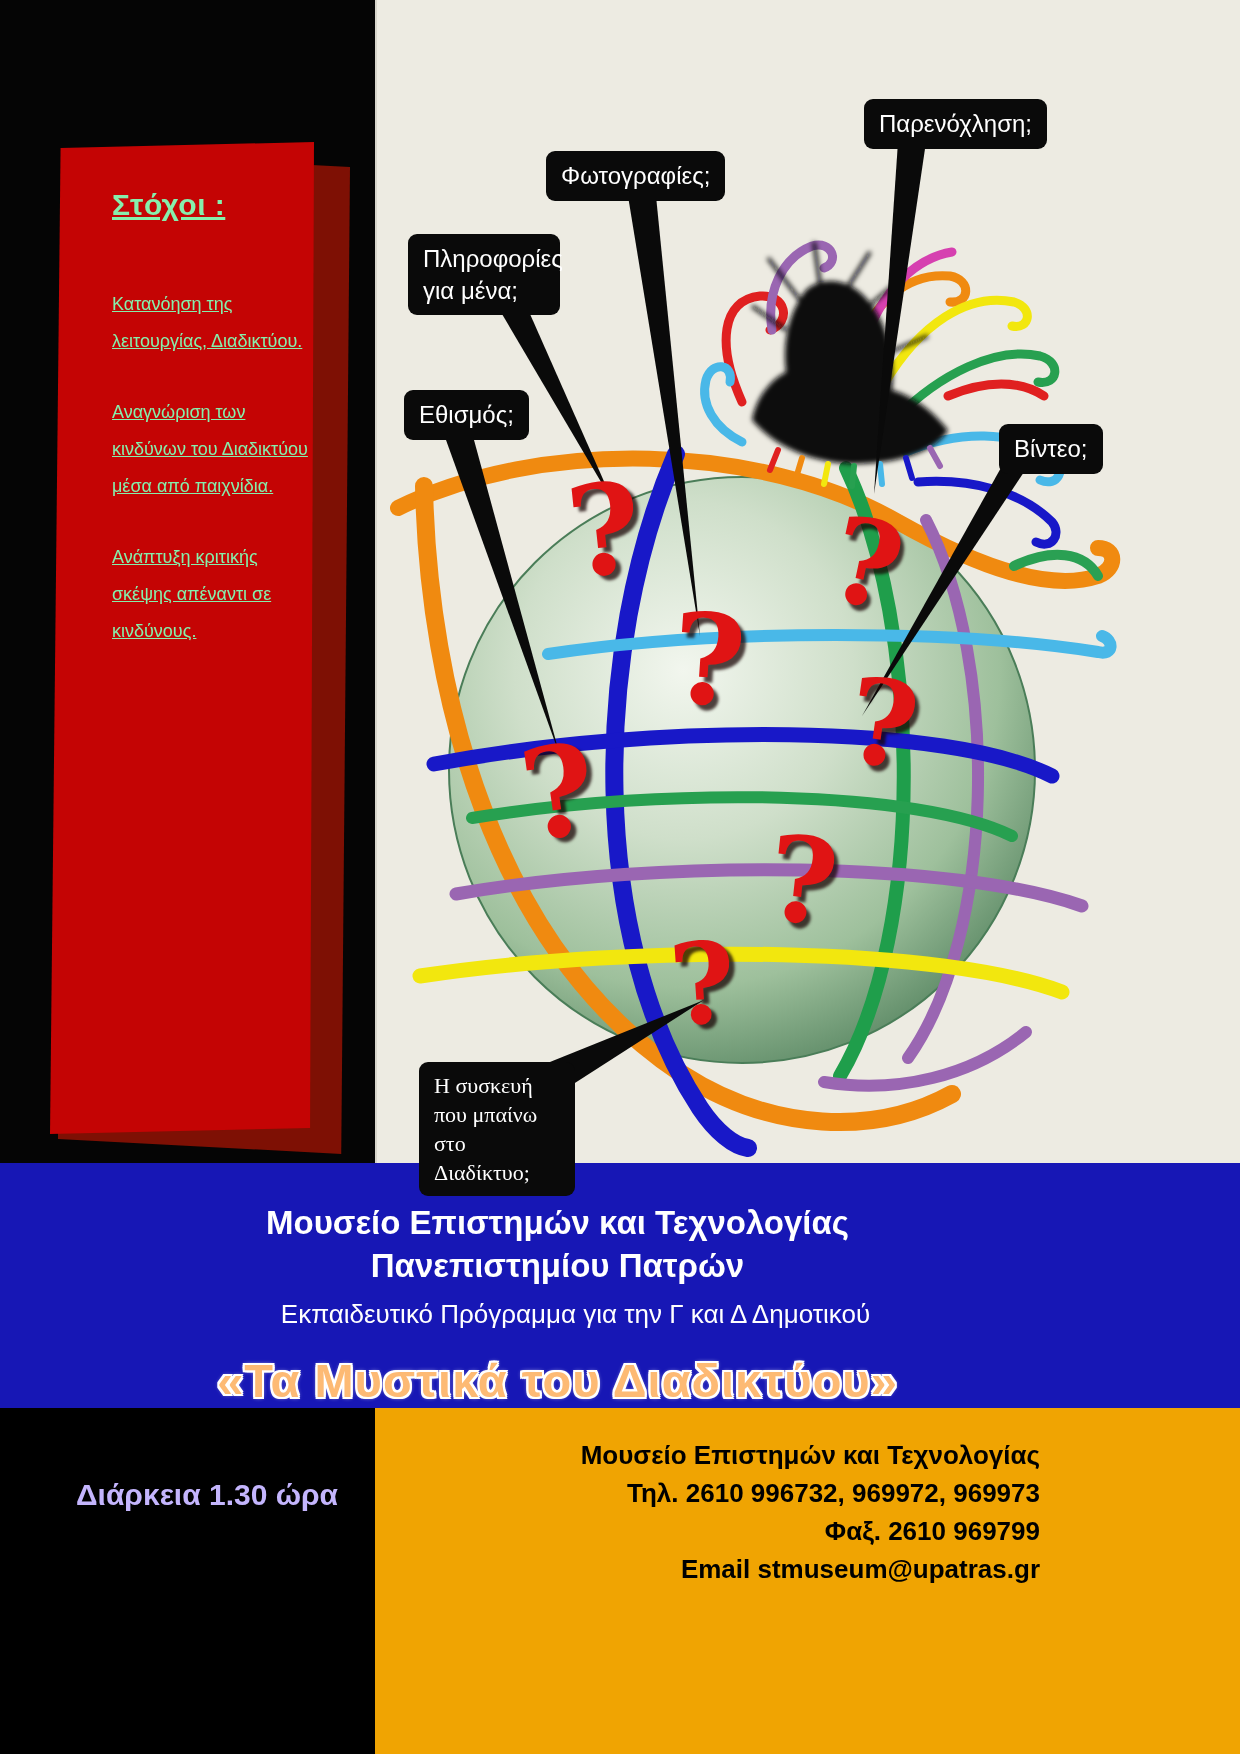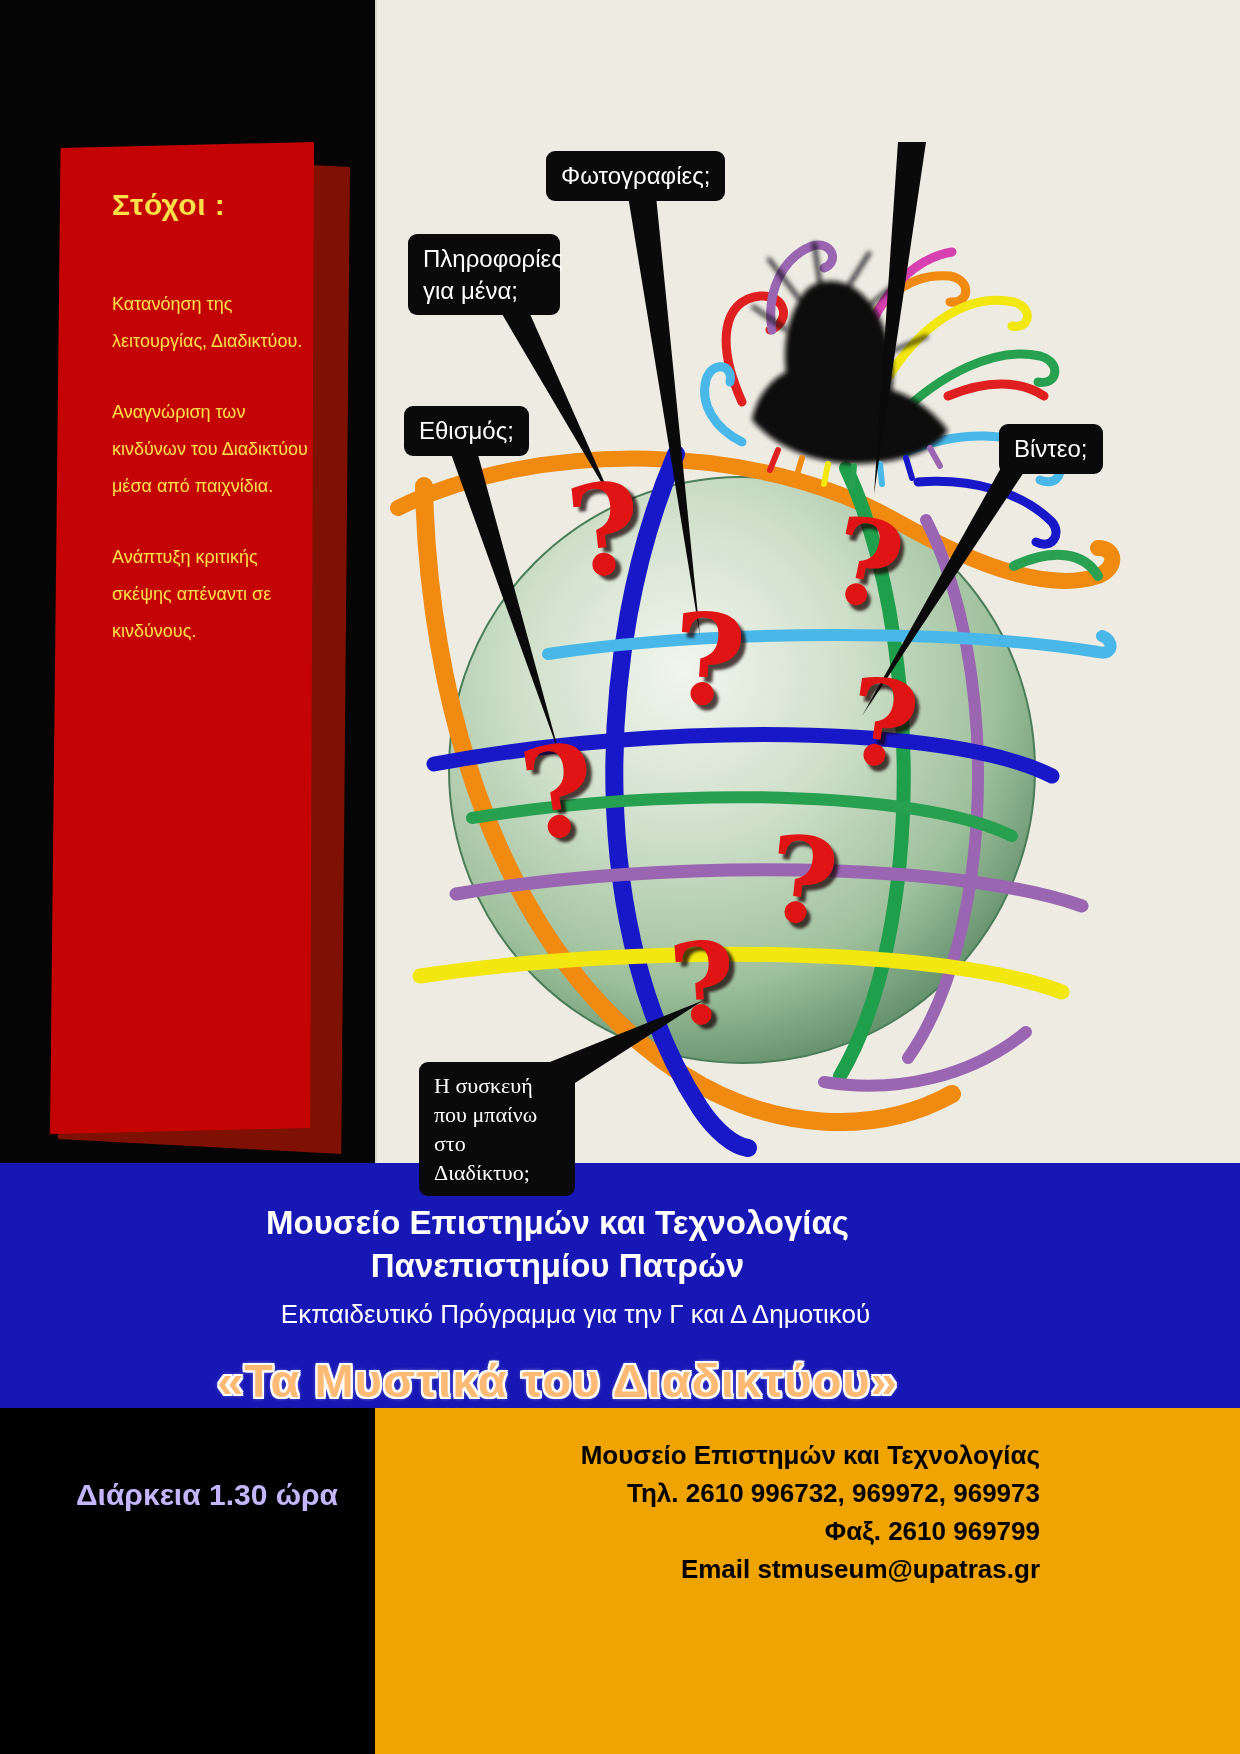--- a/index.html
+++ b/index.html
@@ -16,21 +16,21 @@
   
   .red-panel-back {
     position:absolute; left:58px; top:152px; width:292px; height:1002px;
     background:#7E1004;
     clip-path: polygon(2% 0, 100% 1.5%, 97% 100%, 0 98.5%);
   }
   .red-panel {
     position:absolute; left:50px; top:142px; width:264px; height:992px;
     background:#C40404;
     clip-path: polygon(4% 0.6%, 100% 0, 98.5% 99.4%, 0 100%);
-    box-sizing:border-box; padding:46px 26px 0 62px; color:#fde047;
+    box-sizing:border-box; padding:46px 26px 0 62px; color:#86efac;text-decoration:underline;
   }
   .red-panel h2 { font-size:30px; font-weight:bold; margin:0 0 64px 0; letter-spacing:0.5px; }
   .red-panel p { font-size:18px; line-height:37px; margin:0 0 34px 0; width:208px; font-weight:400; }
   
   .globe-svg { position:absolute; left:0; top:0; width:1240px; height:1754px; pointer-events:none; }
   
   .q {
     position:absolute; font-family:"DejaVu Serif", serif; font-weight:bold;
     color:#E01414; text-shadow:5px 5px 3px rgba(25,5,5,0.75); line-height:1; z-index:3;
   }
@@ -149,23 +149,24 @@
   </svg>
 
   <span class="q" style="left:568px;top:468px;font-size:125px;transform:rotate(-6deg);">?</span>
   <span class="q" style="left:672px;top:598px;font-size:125px;transform:rotate(4deg);">?</span>
   <span class="q" style="left:522px;top:730px;font-size:125px;transform:rotate(-8deg);">?</span>
   <span class="q" style="left:832px;top:505px;font-size:118px;transform:rotate(12deg);">?</span>
   <span class="q" style="left:848px;top:665px;font-size:118px;transform:rotate(8deg);">?</span>
   <span class="q" style="left:768px;top:822px;font-size:118px;transform:rotate(6deg);">?</span>
   <span class="q" style="left:670px;top:928px;font-size:112px;transform:rotate(-4deg);">?</span>
 
+  <div class="callout" style="left:864px;top:99px;">Παρενόχληση;</div>
   <div class="callout" style="left:546px;top:151px;">Φωτογραφίες;</div>
   <div class="callout" style="left:408px;top:234px;width:122px;">Πληροφορίες για μένα;</div>
-  <div class="callout" style="left:404px;top:406px;">Εθισμός;</div>
+  <div class="callout" style="left:404px;top:390px;">Εθισμός;</div>
   <div class="callout" style="left:999px;top:424px;">Βίντεο;</div>
   <div class="callout" style="left:419px;top:1062px;width:126px;font-size:22px;font-family:Liberation Serif, serif;">Η συσκευή που μπαίνω  στο Διαδίκτυο;</div>
 
   <div class="red-panel-back"></div>
   <div class="red-panel">
     <h2>Στόχοι :</h2>
     <p>Κατανόηση της λειτουργίας, Διαδικτύου.</p>
     <p>Αναγνώριση των  κινδύνων του Διαδικτύου μέσα από παιχνίδια.</p>
     <p>Ανάπτυξη κριτικής σκέψης απέναντι σε κινδύνους.</p>
   </div>

